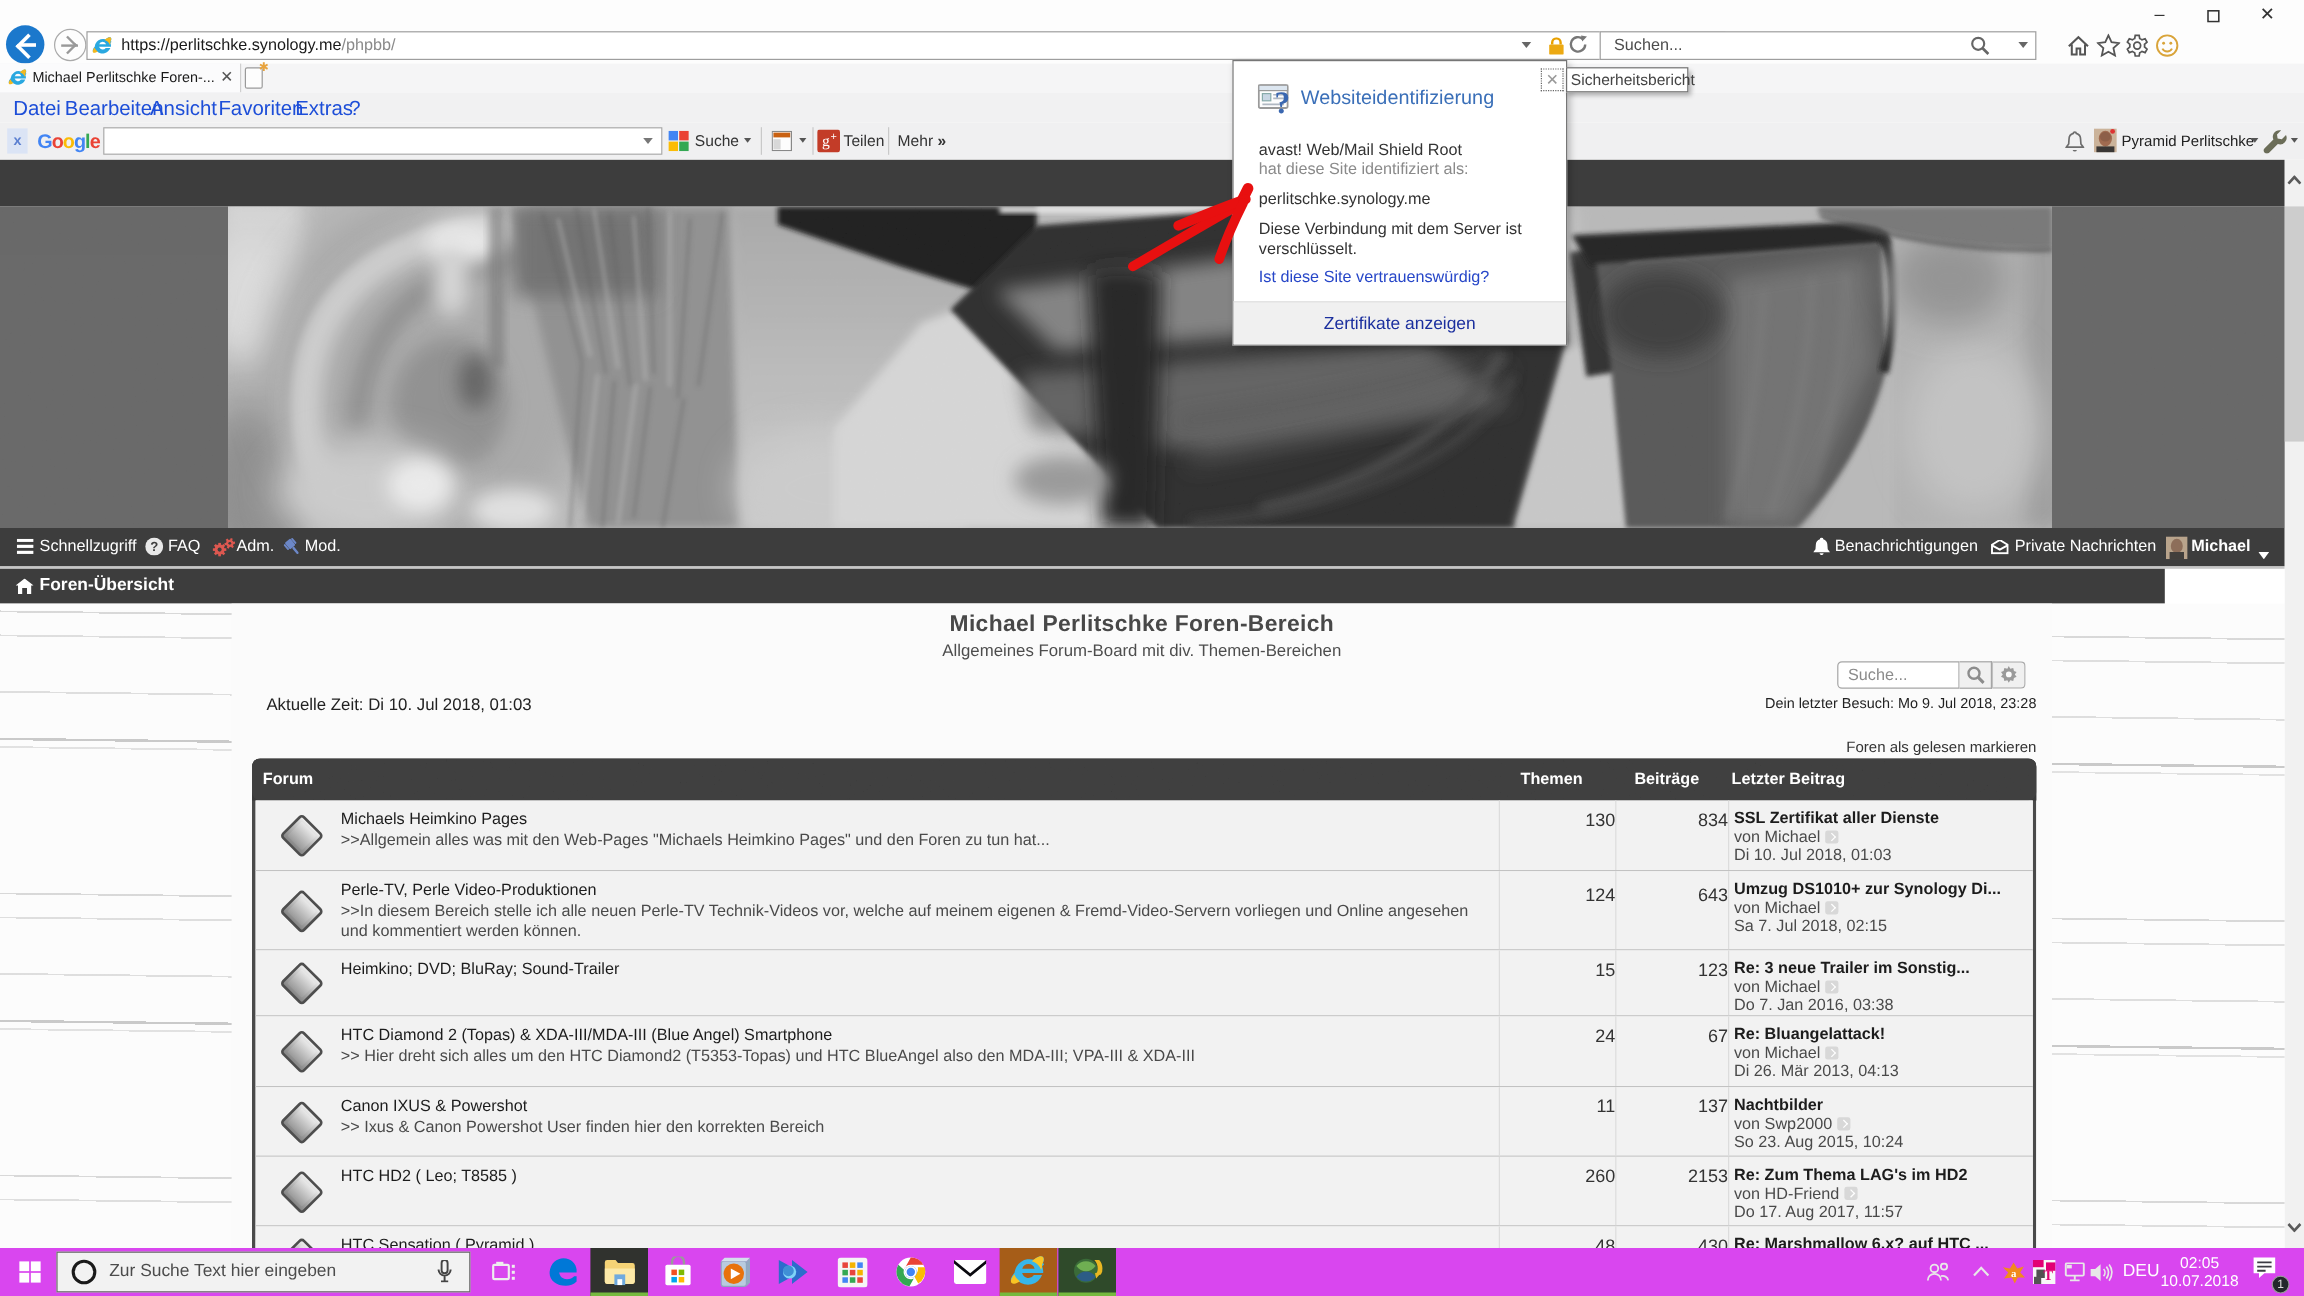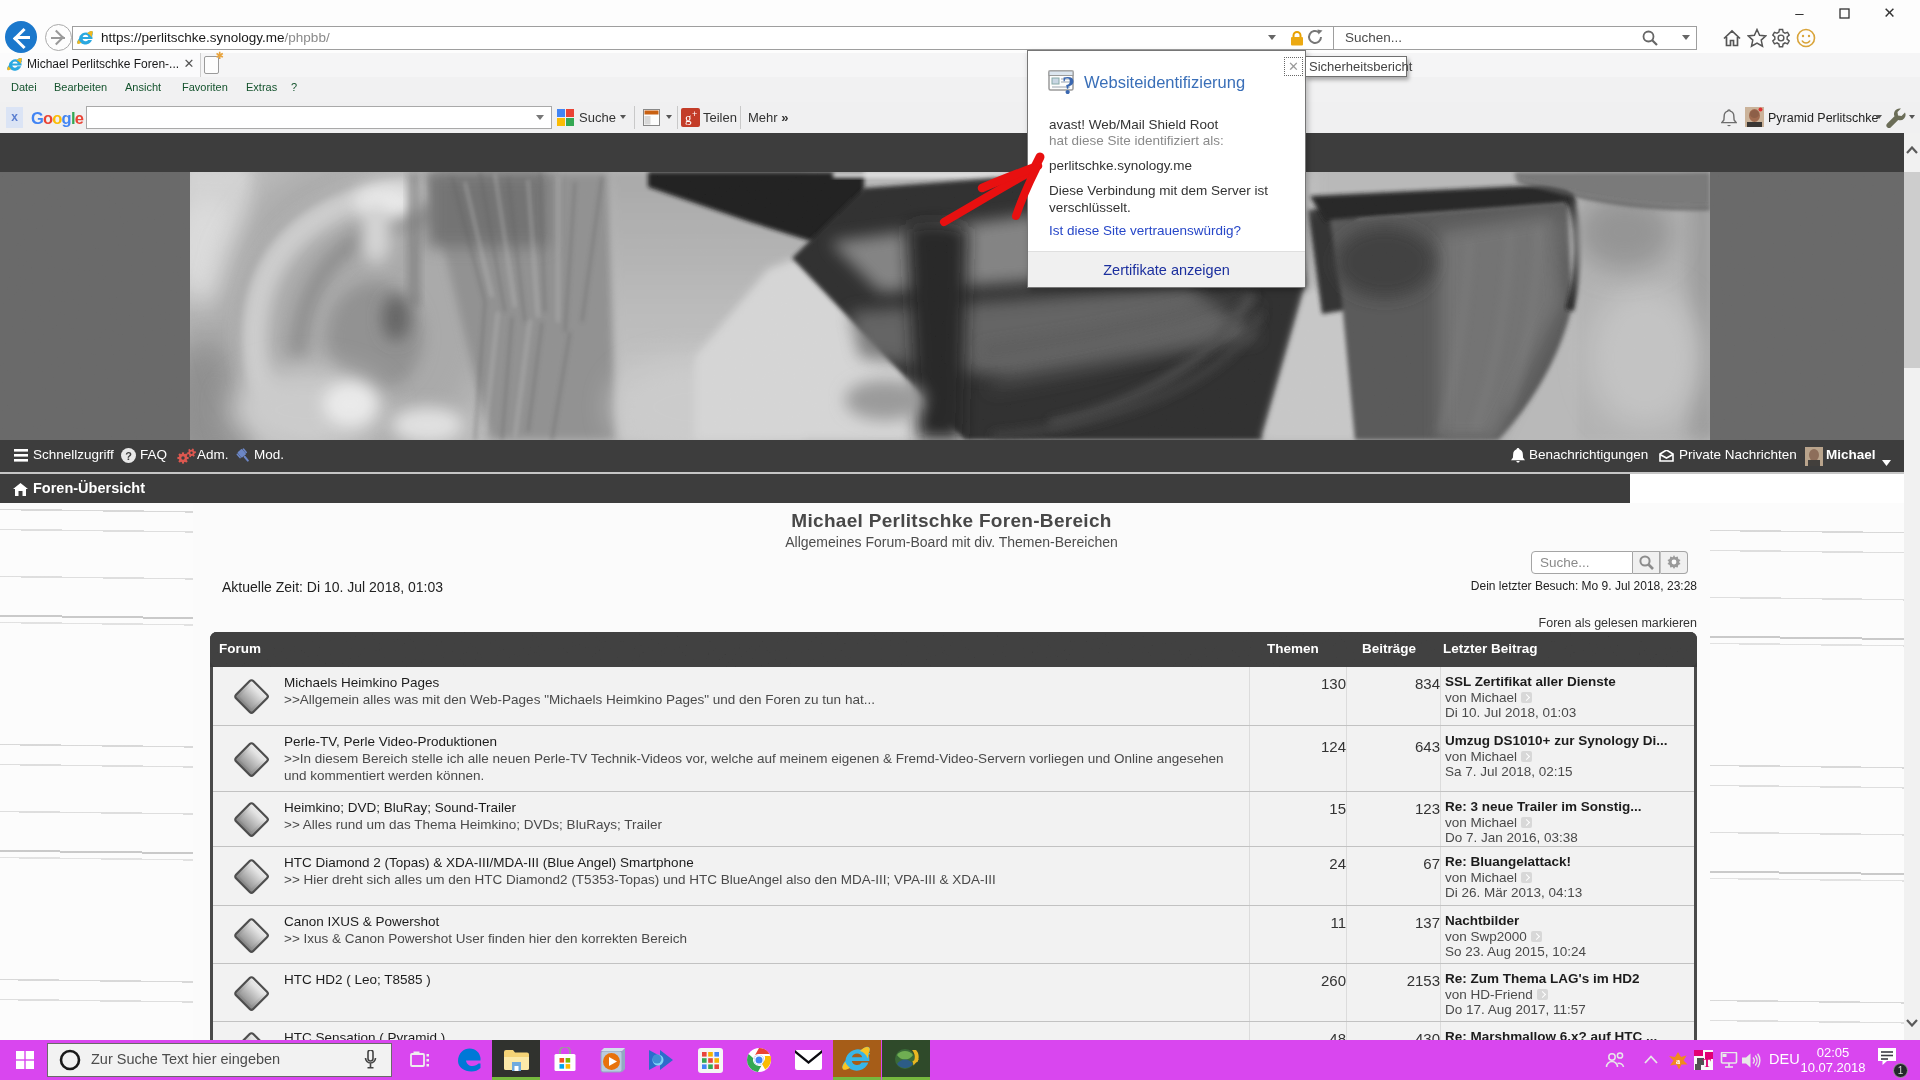--- a/index.html
+++ b/index.html
@@ -23,42 +23,42 @@
 #winbtns div{width:45px;text-align:center;line-height:26px;font-family:"Liberation Sans"}
 
 
 #tabrow{left:0;top:53px;width:1920px;height:24px;background:#f5f5f6}
 #tab1{left:0;top:0;width:201px;height:24px;background:#fbfbfc;border-right:1px solid #cfcfcf;font-size:12px;color:#1a1a1a;line-height:23px;padding-left:27px}
 #tabx{left:182px;top:4px;width:14px;height:14px;color:#555;font-size:13px;line-height:14px;text-align:center}
 #newtab{left:204px;top:3px;width:15px;height:18px;border:1.5px solid #9a9a9a;background:#fdfdfd;border-radius:2px}
 #newtab:after{content:"✱";position:absolute;right:-6px;top:-7px;color:#e8a33d;font-size:10px}
 
 
-#menubar{left:0;top:77px;width:1920px;height:25px;background:#f1f1f2;font-size:11px;color:#14532d}
+#menubar{left:0;top:77px;width:1920px;height:25px;background:#f1f1f2;font-size:17px;color:#1d4ed8}
 #menubar span{position:absolute;top:4px}
 
 
 #gbar{left:0;top:102px;width:1920px;height:31px;background:#f0f0f1}
 #gx{left:6px;top:5px;width:17px;height:21px;background:#dbe4f5;color:#5b7fd0;font-size:12px;font-weight:bold;text-align:center;line-height:20px}
 #glogo{left:31px;top:7px;font-size:16.5px;font-weight:bold;letter-spacing:-.8px}
 #ginput{left:86px;top:4px;width:466px;height:23px;background:#fff;border:1px solid #a9a9a9}
 #gindd{left:536px;top:13px;width:0;height:0;border-left:4px solid transparent;border-right:4px solid transparent;border-top:5px solid #777}
 .gsep{top:4px;width:1px;height:23px;background:#c9c9c9}
 #gbar .lbl{position:absolute;top:8px;font-size:13px;color:#333}
 .gdd{top:13px;width:0;height:0;border-left:3.5px solid transparent;border-right:3.5px solid transparent;border-top:4.5px solid #555;position:absolute}
 #gname{left:1768px;top:9px;font-size:12.5px;color:#222;position:absolute}
 
 
 #page{left:0;top:133px;width:1904px;height:907px;background:#fff;overflow:hidden}
 #darkhead{left:0;top:0;width:1904px;height:39px;background:#3d3d3d}
 #texband{left:0;top:39px;width:1904px;height:268px;background:#6a6a6a}
 #banner{left:190px;top:39px;width:1520px;height:268px}
 #navbar{left:0;top:307px;width:1904px;height:32px;background:#3d3d3d;color:#fff;font-size:13.5px}
 #navsep{left:0;top:339px;width:1904px;height:2px;background:#c6c6c6}
-#crumbbar{left:0;top:341px;width:1630px;height:29px;background:#3d3d3d;color:#fff}
+#crumbbar{left:0;top:341px;width:1804px;height:29px;background:#3d3d3d;color:#fff}
 #pagebody{left:0;top:370px;width:1904px;height:537px;background:
  repeating-linear-gradient(180.7deg,rgba(0,0,0,0) 0 29px,rgba(110,110,110,.25) 29px 30.5px,rgba(0,0,0,0) 30.5px 49px,rgba(115,115,115,.22) 49px 50.5px,rgba(0,0,0,0) 50.5px 96px,rgba(115,115,115,.22) 96px 97.5px,rgba(0,0,0,0) 97.5px 135px,rgba(95,95,95,.32) 135px 137px,rgba(0,0,0,0) 137px 142px,rgba(120,120,120,.2) 142px 143.5px,rgba(0,0,0,0) 143.5px 235px),#fcfcfc}
 #column{left:193px;top:0;width:1517px;height:537px;background:#fbfbfb}
 
 .nvi{position:absolute}
 .nvt{position:absolute;top:7px;color:#fff}
 #ftitle{left:193px;top:7px;width:1517px;text-align:center;font-size:19px;font-weight:bold;color:#484848;letter-spacing:.3px}
 #fsub{left:193px;top:31px;width:1517px;text-align:center;font-size:14px;color:#4d4d4d}
 #fsearch{left:1531px;top:48px;width:102px;height:23px;background:#fff;border:1px solid #a5a5a5;border-radius:4px 0 0 4px;font-size:13.5px;color:#8a8a8a;line-height:21px;padding-left:8px}
 #fsbtn1{left:1633px;top:48px;width:27px;height:23px;background:#f0f0f0;border:1px solid #a5a5a5;border-left:none;padding:3px 0 0 6px}
@@ -477,21 +477,20 @@
           <div class="fcs" style="left:1036px"></div>
             <div class="fcs" style="left:1133px"></div>
             <div class="fcs" style="left:1227px"></div>
         </div>
         <div class="frow" style="top:160px;height:55px">
           <svg class="dia" style="top:8px" width="39" height="39" viewBox="0 0 39 39">
               <rect x="7.3" y="7.3" width="24.4" height="24.4" rx="2.5" transform="rotate(45 19.5 19.5)" fill="url(#diag)" stroke="#4e4e4e" stroke-width="2.2"></rect>
               <rect x="11" y="11" width="17" height="17" rx="1" transform="rotate(45 19.5 19.5)" fill="url(#diag2)"></rect>
             </svg>
           <div class="rtitle">Heimkino; DVD; BluRay; Sound-Trailer</div>
-          <div class="rdesc">&gt;&gt; Alles rund um das Thema Heimkino; DVDs; BluRays; Trailer</div>
           <div class="num" style="left:1036px;width:97px">15</div>
           <div class="num" style="left:1133px;width:94px">123</div>
           <div class="lp"><b>Re: 3 neue Trailer im Sonstig...</b><br>von Michael<span class="goico"></span><br>Do 7. Jan 2016, 03:38</div>
           <div class="fcs" style="left:1036px"></div>
             <div class="fcs" style="left:1133px"></div>
             <div class="fcs" style="left:1227px"></div>
         </div>
         <div class="frow" style="top:215px;height:59px">
           <svg class="dia" style="top:10px" width="39" height="39" viewBox="0 0 39 39">
               <rect x="7.3" y="7.3" width="24.4" height="24.4" rx="2.5" transform="rotate(45 19.5 19.5)" fill="url(#diag)" stroke="#4e4e4e" stroke-width="2.2"></rect>

